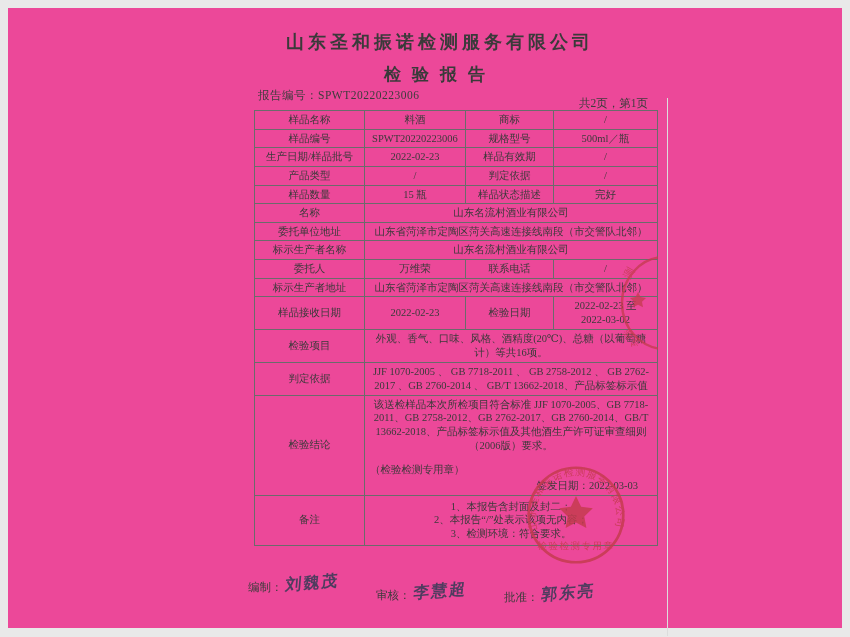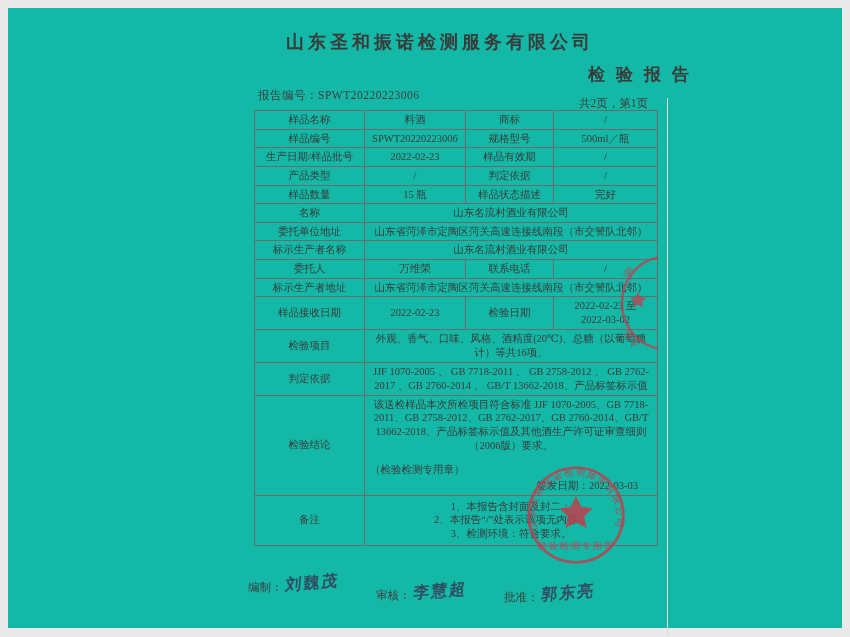--- a/index.html
+++ b/index.html
@@ -3,30 +3,30 @@
 <meta charset="utf-8">
 <style>
   html,body{margin:0;padding:0;}
   body{
     width:850px;height:637px;position:relative;overflow:hidden;
     background:#e9e9e9;
     font-family:"Liberation Serif","DejaVu Serif",serif;
   }
   .page{
     position:absolute;left:8px;top:8px;width:834px;height:620px;
-    background:#14b8a6;
+    background:#ec4899;
     text-decoration:underline;
   }
   .page-crease{
     position:absolute;left:659px;top:90px;width:1px;height:538px;
     background:#dcdcdc;
   }
   .title-wrap{position:absolute;left:172px;top:22px;width:520px;text-align:center;color:#3a3a3a;}
   .company-title{font-size:18px;font-weight:bold;letter-spacing:4px;}
-  .doc-title{font-size:17px;font-weight:bold;letter-spacing:11px;margin-top:9px;text-align:right;}
+  .doc-title{font-size:17px;font-weight:bold;letter-spacing:11px;margin-top:9px;}
   .meta-left{position:absolute;left:250px;top:80px;font-size:11.5px;color:#3c3c3c;letter-spacing:0.5px;}
   .meta-right{position:absolute;left:430px;top:88px;width:210px;text-align:right;font-size:11.5px;color:#3c3c3c;}
   table.report{
     position:absolute;left:246px;top:102px;width:403px;height:405px;
     border-collapse:collapse;table-layout:fixed;
     font-size:10.5px;color:#3a3a3a;
   }
   table.report td{
     border:1px solid #6b6b6b;padding:2px 5px;text-align:center;
     vertical-align:middle;line-height:1.3;overflow:hidden;

